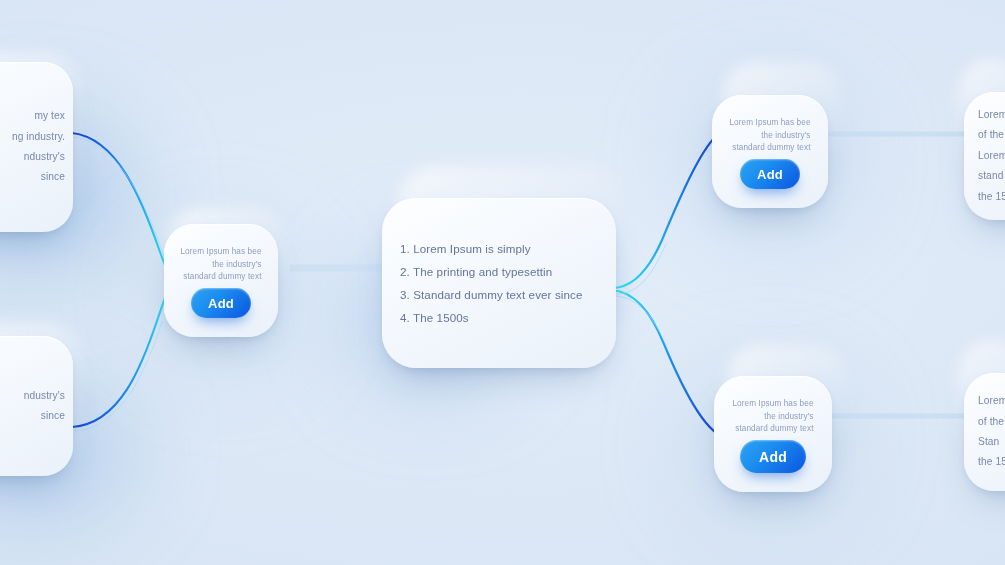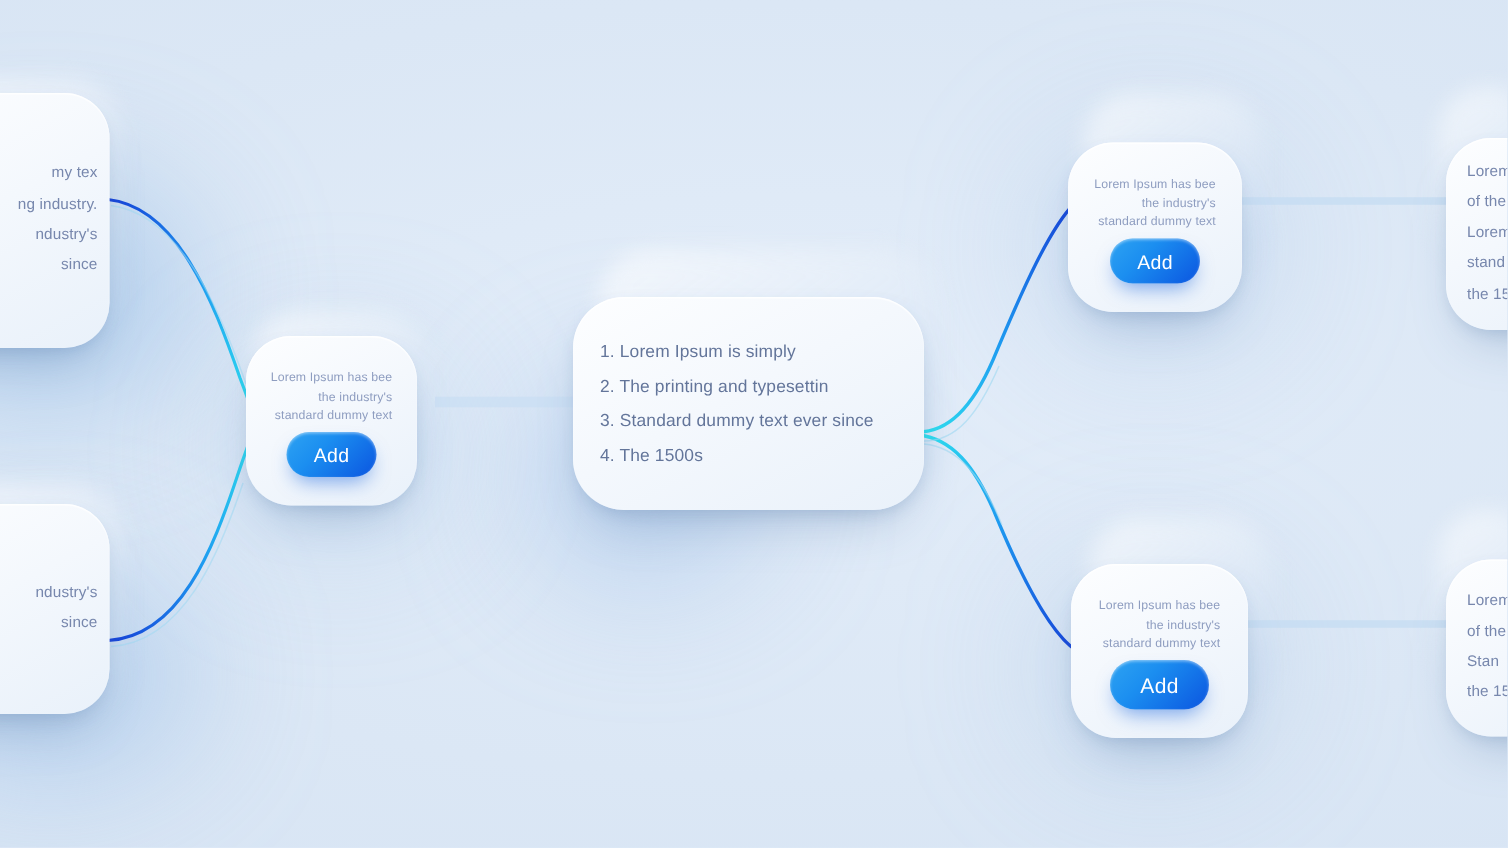--- a/index.html
+++ b/index.html
@@ -70,21 +70,21 @@
   .card.small {
     width: 114px;
     padding: 22px 10px 18px;
     justify-content: flex-start;
   }
   .card.small .card-text { font-size: 8.2px; }
 
   
   .card.center {
     width: 234px;
-    height: 142px;
+    height: 170px;
     border-radius: 34px;
     justify-content: center;
     align-items: flex-start;
     padding: 0 0 0 18px;
   }
   .card.center .card-text {
     color: #63759a;
     font-size: 11.6px;
     line-height: 2.0;
     text-align: left;
@@ -110,21 +110,21 @@
   
   .add-btn {
     margin-top: 4px;
     width: 60px;
     height: 30px;
     border: none;
     border-radius: 16px;
     color: #ffffff;
     font-family: "Liberation Sans", sans-serif;
     font-size: 13px;
-    font-weight: 400;
+    font-weight: 700;
     letter-spacing: .2px;
     cursor: pointer;
     background: linear-gradient(135deg, #2ea3f2 0%, #1b8ef0 38%, #0b55e0 100%);
     box-shadow:
       0 7px 13px -4px rgba(25,100,220,.55),
       inset 0 1px 2px rgba(255,255,255,.45);
     display: flex;
     align-items: center;
     justify-content: center;
     text-align: right;

